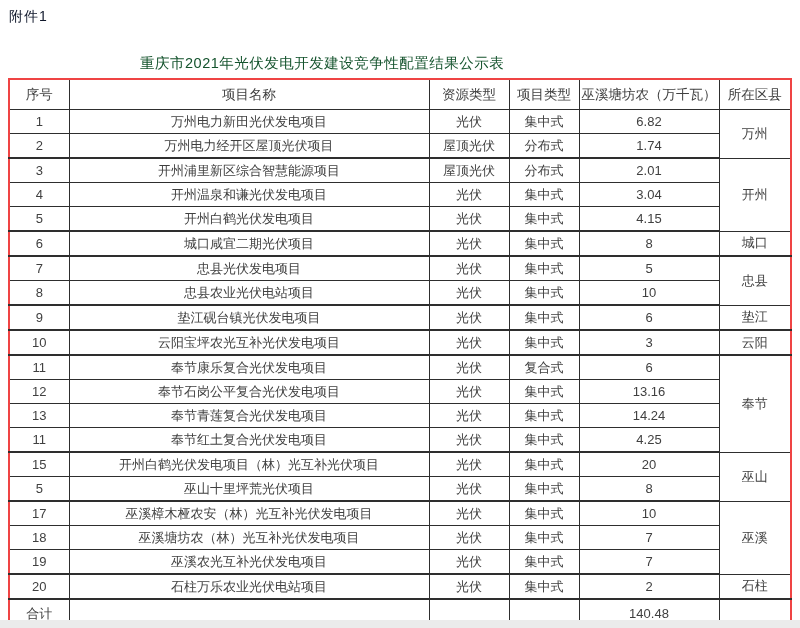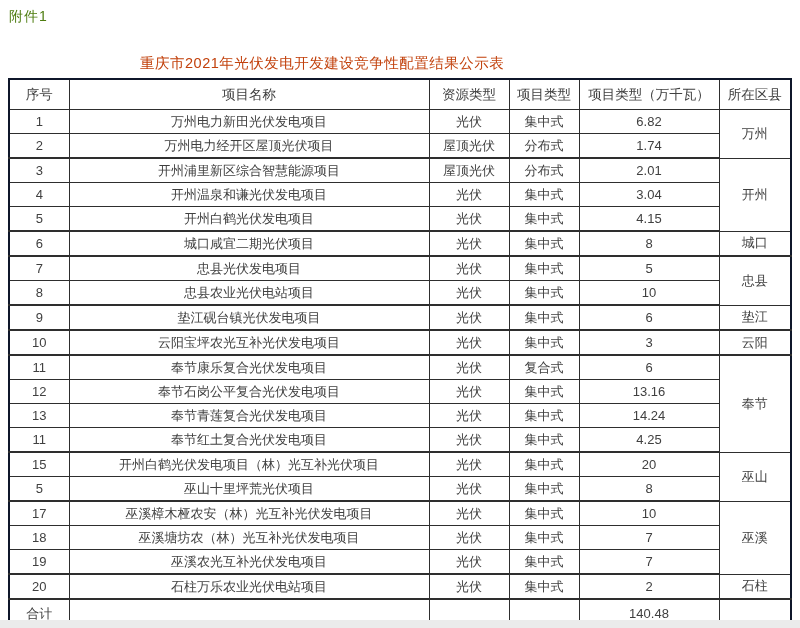--- a/index.html
+++ b/index.html
@@ -3,38 +3,38 @@
 <meta charset="utf-8">
 <style>
   html,body{margin:0;padding:0;background:#ffffff;}
   body{
     width:800px;height:628px;position:relative;overflow:hidden;
     font-family:"Liberation Sans","DejaVu Sans",sans-serif;
     -webkit-font-smoothing:antialiased;
   }
   .attachment{
     position:absolute;left:9px;top:8px;
-    font-size:14px;color:#4d7c0f;letter-spacing:1px;
+    font-size:14px;color:#0f172a;letter-spacing:1px;
   }
   .doc-title{
     position:absolute;left:140px;top:54px;
-    font-size:14.5px;color:#c2410c;letter-spacing:0.5px;
+    font-size:14.5px;color:#14532d;letter-spacing:0.5px;
   }
   table.main{
     position:absolute;left:8px;top:78px;
     border-collapse:collapse;table-layout:fixed;
     width:784px;
   }
   table.main td,table.main th{
     border:1px solid #2e2e2e;
     text-align:center;vertical-align:middle;
     font-size:13px;color:#404040;font-weight:normal;
     padding:0 2px;overflow:hidden;white-space:nowrap;
   }
-  table.main{border:2px solid #0f172a;padding-left:16px;}
+  table.main{border:2px solid #ef4444;padding-left:16px;}
   tr.hdr th{height:29px;font-size:13.5px;}
   tr.datarow td{height:23px;}
   tr.group-end td{border-bottom-width:2px;}
   tr.totalrow td{height:27px;margin-left:39px;}
   .col-no{width:60px;}
   .col-name{width:360px;}
   .col-res{width:80px;}
   .col-type{width:70px;}
   .col-scale{width:140px;}
   .col-dist{width:72px;}
@@ -59,21 +59,21 @@
     <col class="col-type">
       <col class="col-scale">
       <col class="col-dist">
   </colgroup>
   <thead>
     <tr class="hdr">
       <th>序号</th>
       <th>项目名称</th>
       <th>资源类型</th>
       <th>项目类型</th>
-      <th>项目类型（万千瓦）</th>
+      <th>巫溪塘坊农（万千瓦）</th>
       <th>所在区县</th>
     </tr>
   </thead>
   <tbody id="table-body">
       <tr class="datarow">
         <td>1</td>
         <td>万州电力新田光伏发电项目</td>
         <td>光伏</td>
         <td>集中式</td>
         <td>6.82</td>

